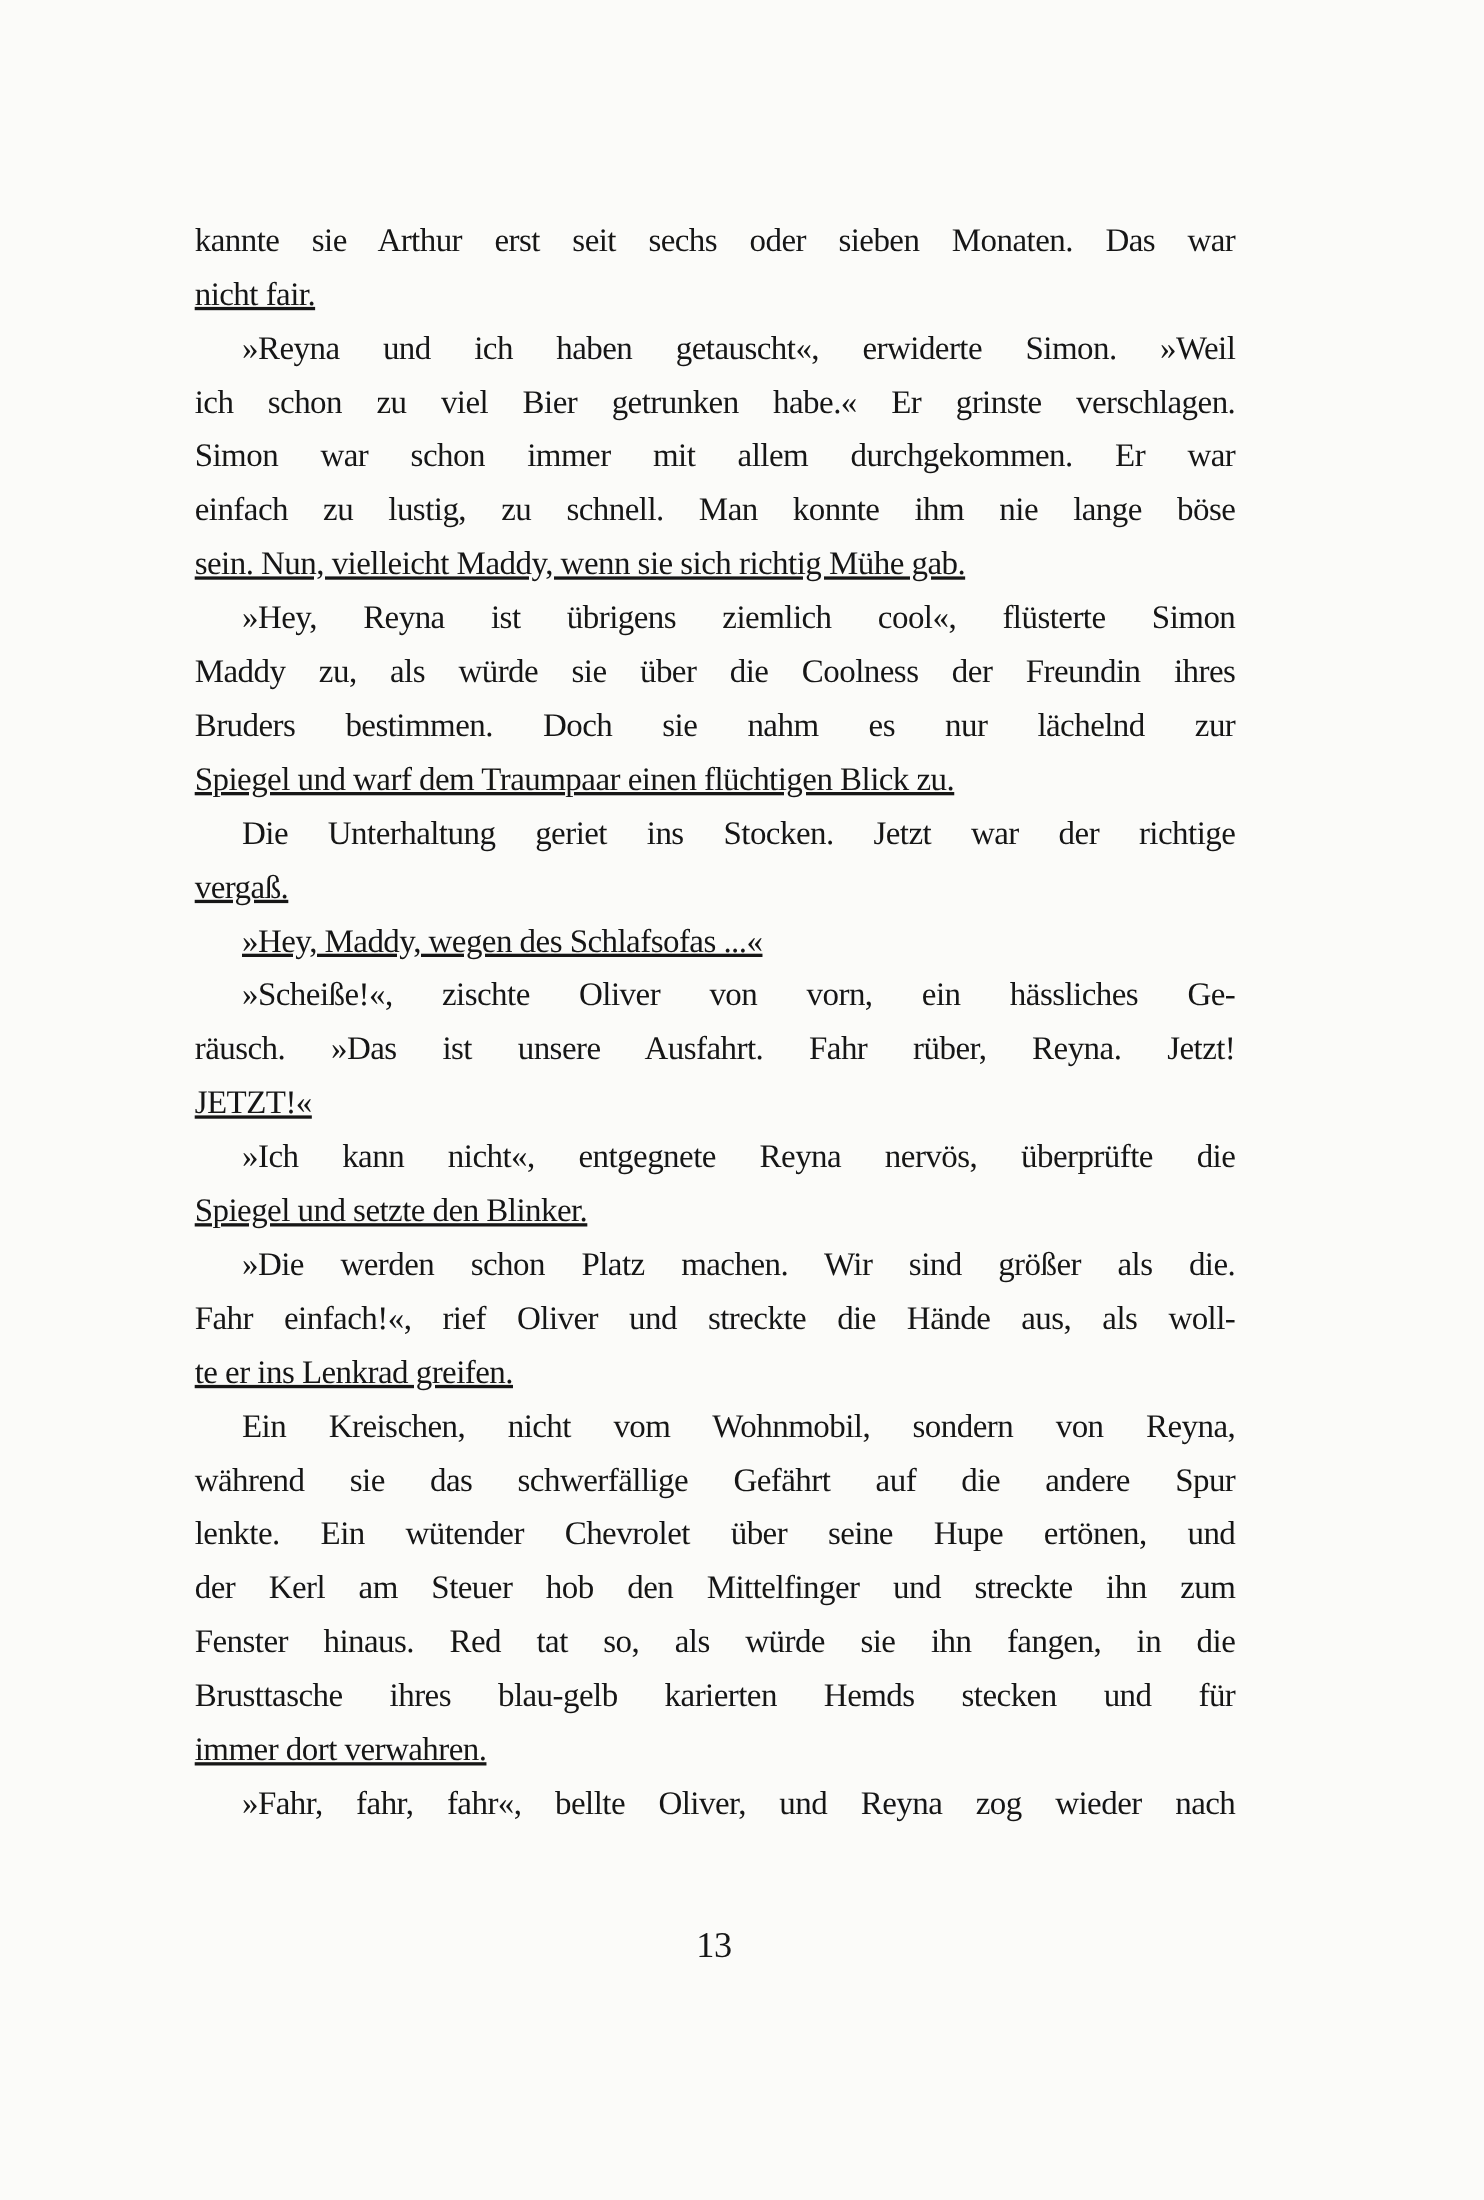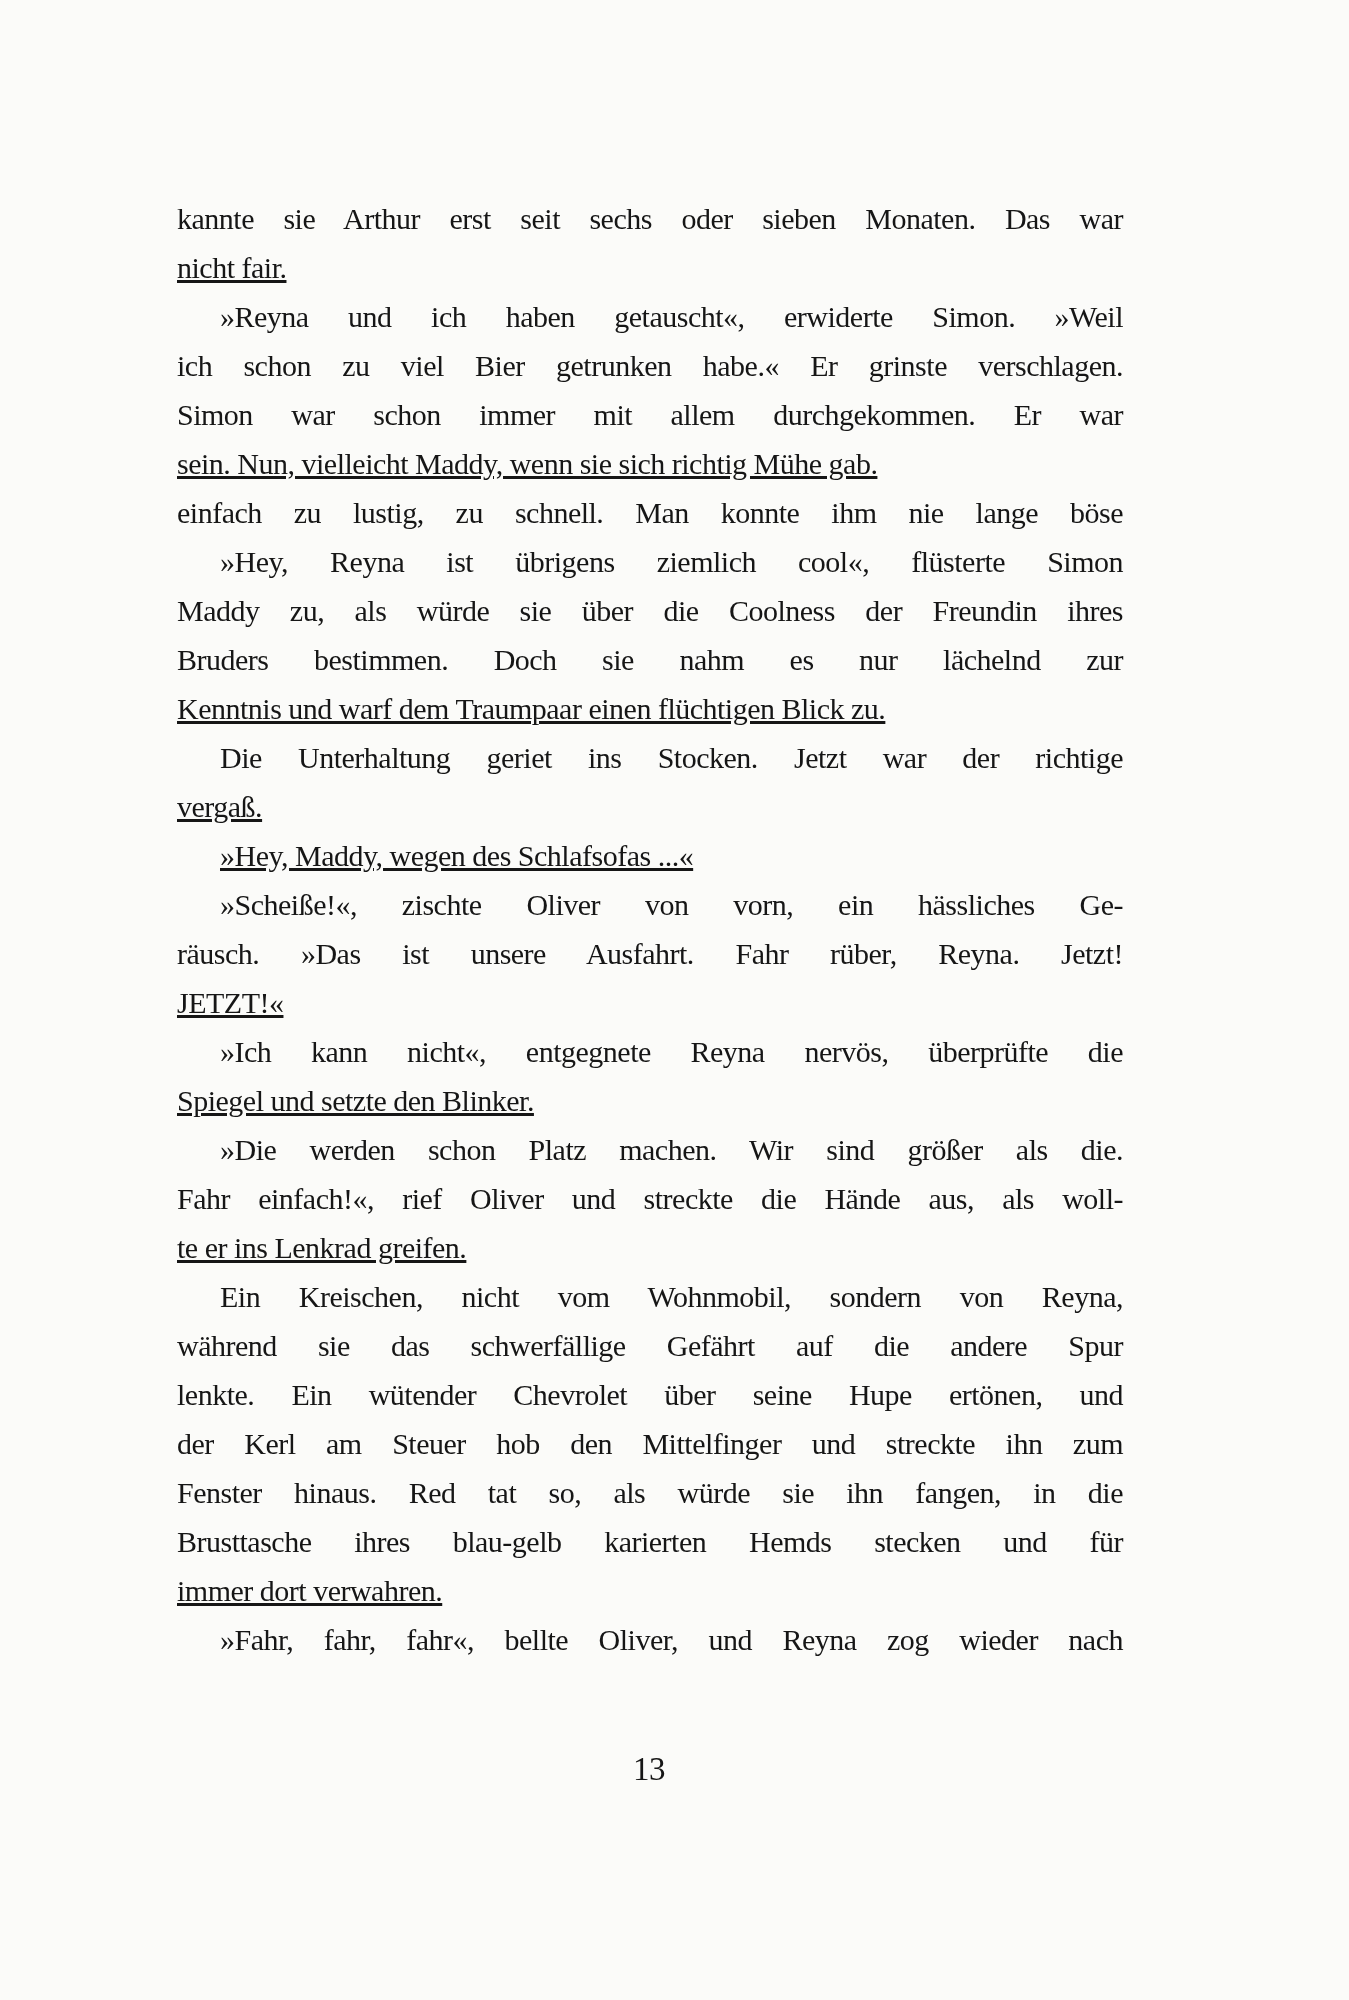--- a/index.html
+++ b/index.html
@@ -56,26 +56,26 @@
 </head>
 <body style="background: rgb(251, 251, 249); color: rgb(22, 22, 22);">
 
 <div class="page">
   <div class="text-block">
       <div class="line">kannte sie Arthur erst seit sechs oder sieben Monaten. Das war</div>
       <div class="line noj">nicht fair.</div>
       <div class="line ind">»Reyna und ich haben getauscht«, erwiderte Simon. »Weil</div>
       <div class="line">ich schon zu viel Bier getrunken habe.« Er grinste verschlagen.</div>
       <div class="line">Simon war schon immer mit allem durchgekommen. Er war</div>
+      <div class="line">einfach zu lustig, zu schnell. Man konnte ihm nie lange böse</div>
       <div class="line noj">sein. Nun, vielleicht Maddy, wenn sie sich richtig Mühe gab.</div>
-      <div class="line">einfach zu lustig, zu schnell. Man konnte ihm nie lange böse</div>
       <div class="line ind">»Hey, Reyna ist übrigens ziemlich cool«, flüsterte Simon</div>
       <div class="line">Maddy zu, als würde sie über die Coolness der Freundin ihres</div>
       <div class="line">Bruders bestimmen. Doch sie nahm es nur lächelnd zur</div>
-      <div class="line noj">Kenntnis und warf dem Traumpaar einen flüchtigen Blick zu.</div>
+      <div class="line noj">Spiegel und warf dem Traumpaar einen flüchtigen Blick zu.</div>
       <div class="line ind">Die Unterhaltung geriet ins Stocken. Jetzt war der richtige</div>
       <div class="line noj">vergaß.</div>
       <div class="line noj ind">»Hey, Maddy, wegen des Schlafsofas ...«</div>
       <div class="line ind">»Scheiße!«, zischte Oliver von vorn, ein hässliches Ge-</div>
       <div class="line">räusch. »Das ist unsere Ausfahrt. Fahr rüber, Reyna. Jetzt!</div>
       <div class="line noj">JETZT!«</div>
       <div class="line ind">»Ich kann nicht«, entgegnete Reyna nervös, überprüfte die</div>
       <div class="line noj">Spiegel und setzte den Blinker.</div>
       <div class="line ind">»Die werden schon Platz machen. Wir sind größer als die.</div>
       <div class="line">Fahr einfach!«, rief Oliver und streckte die Hände aus, als woll-</div>

